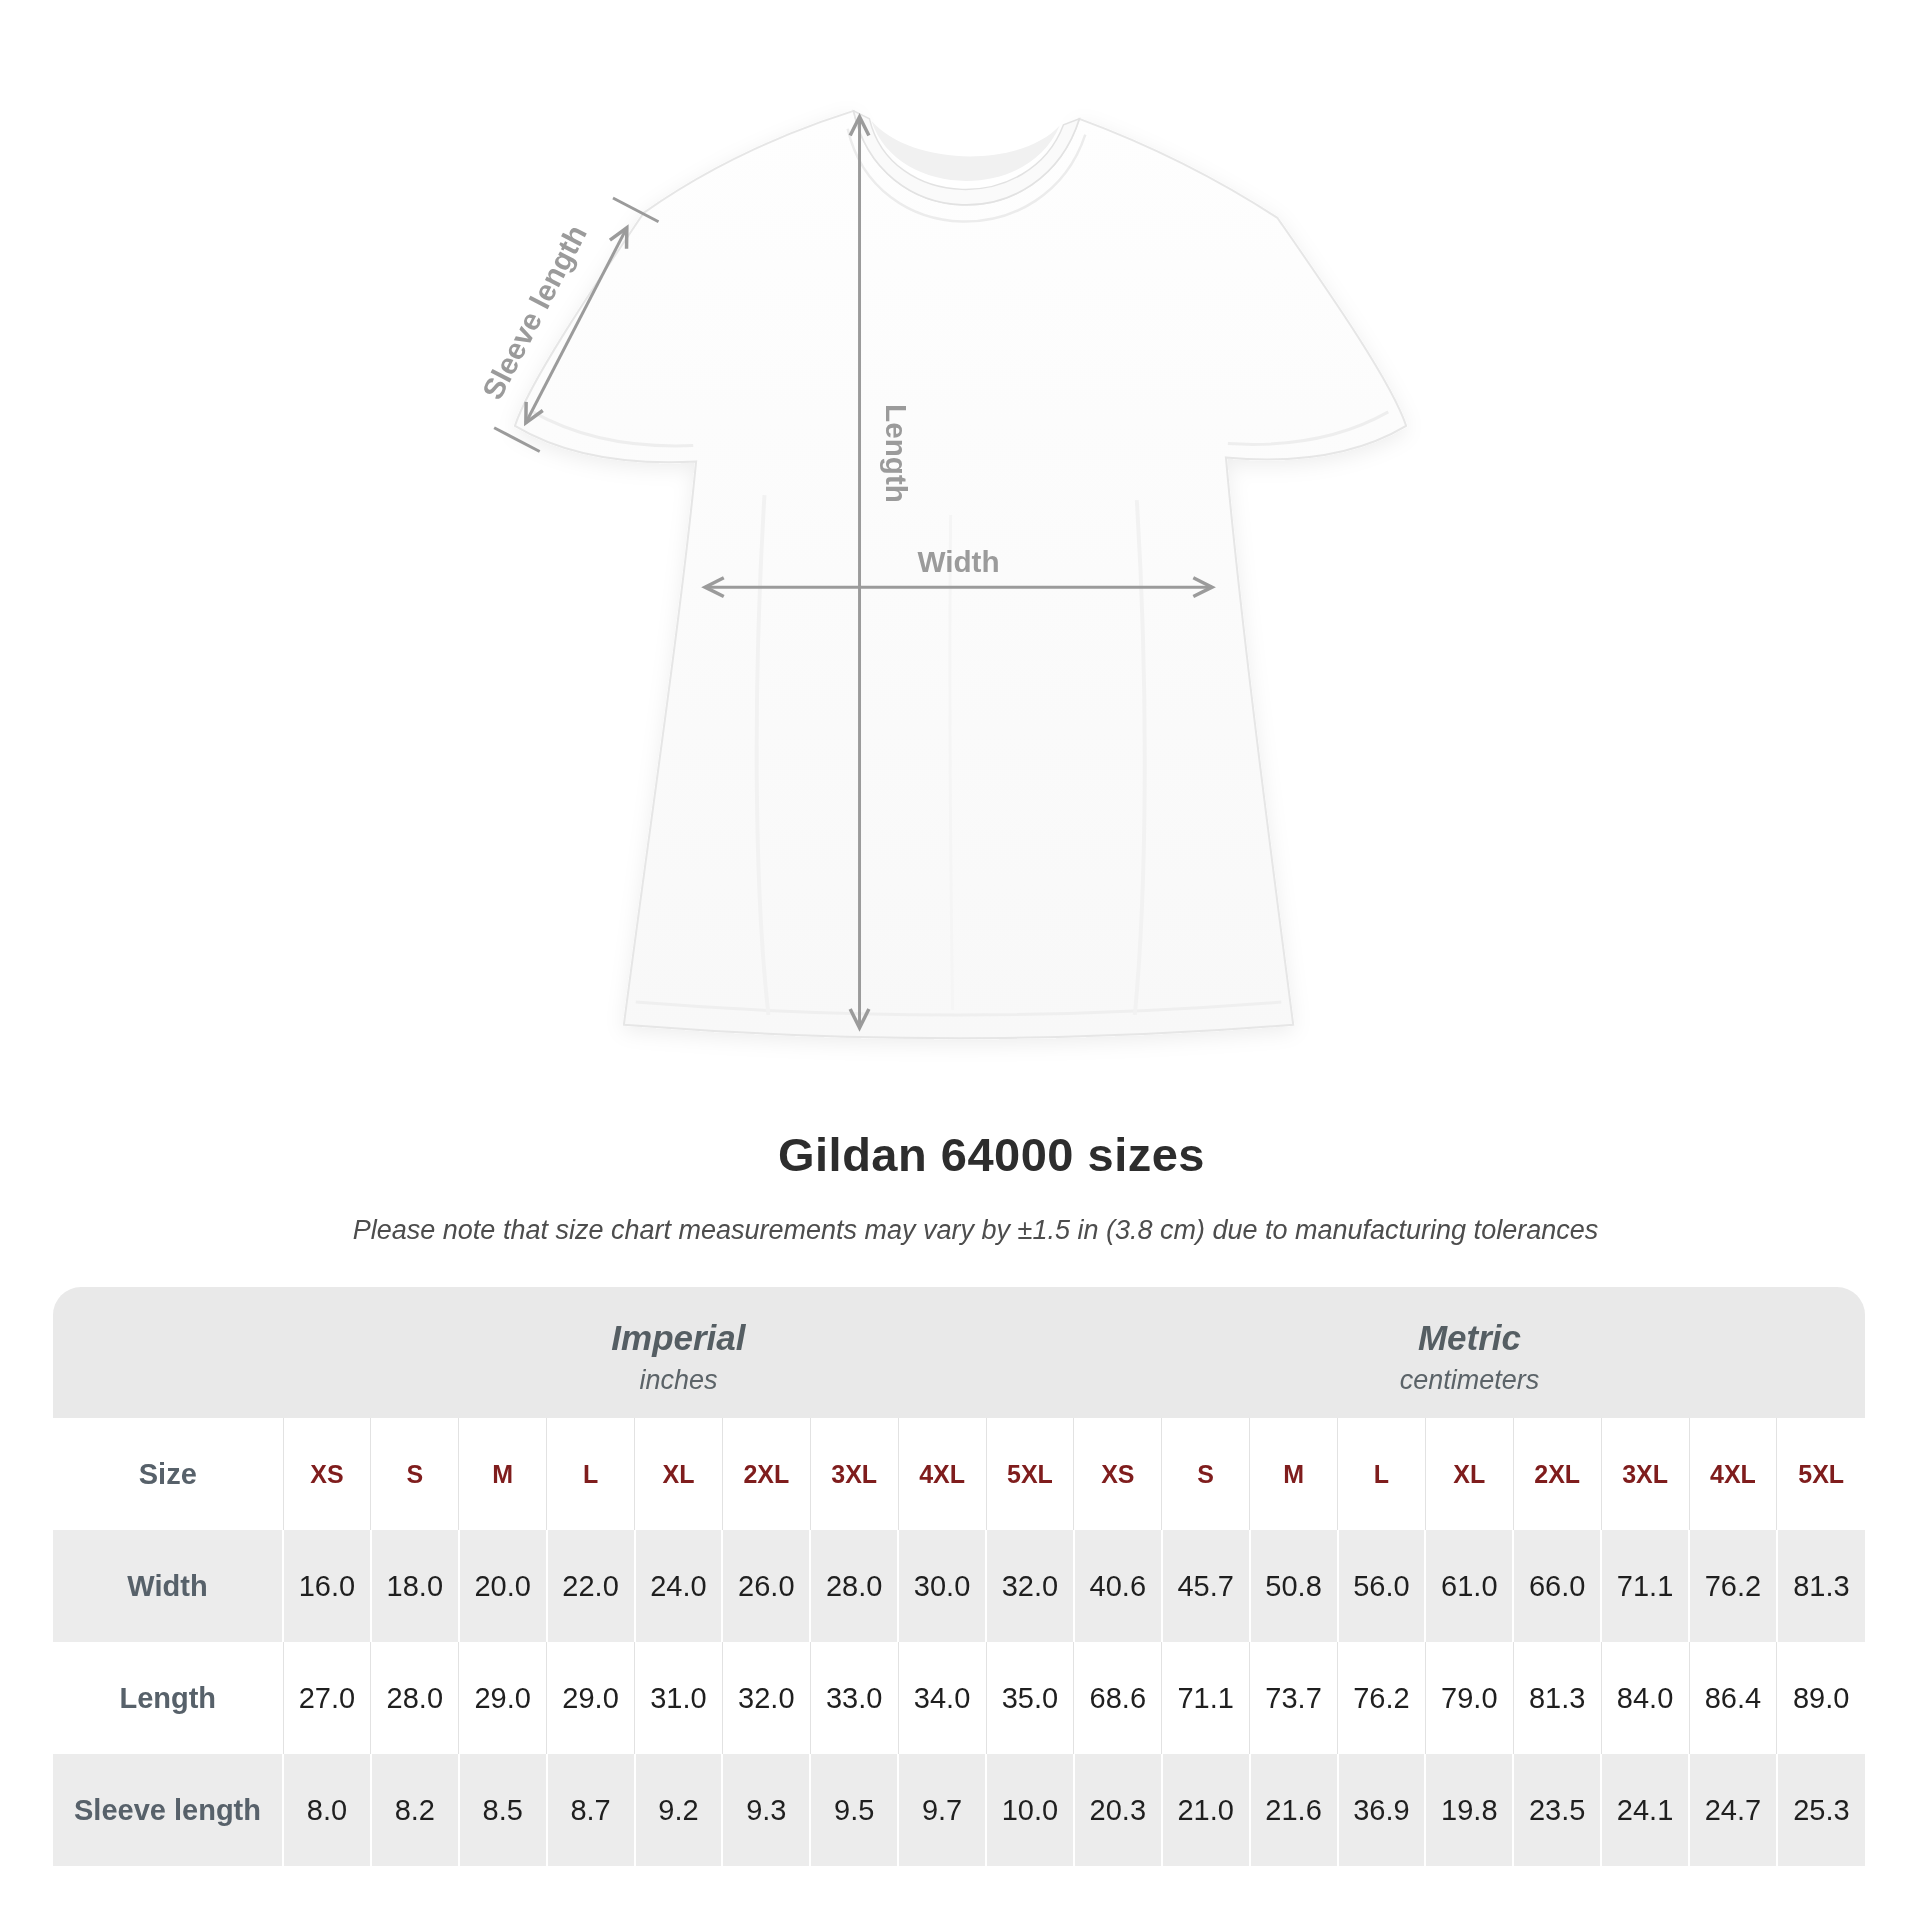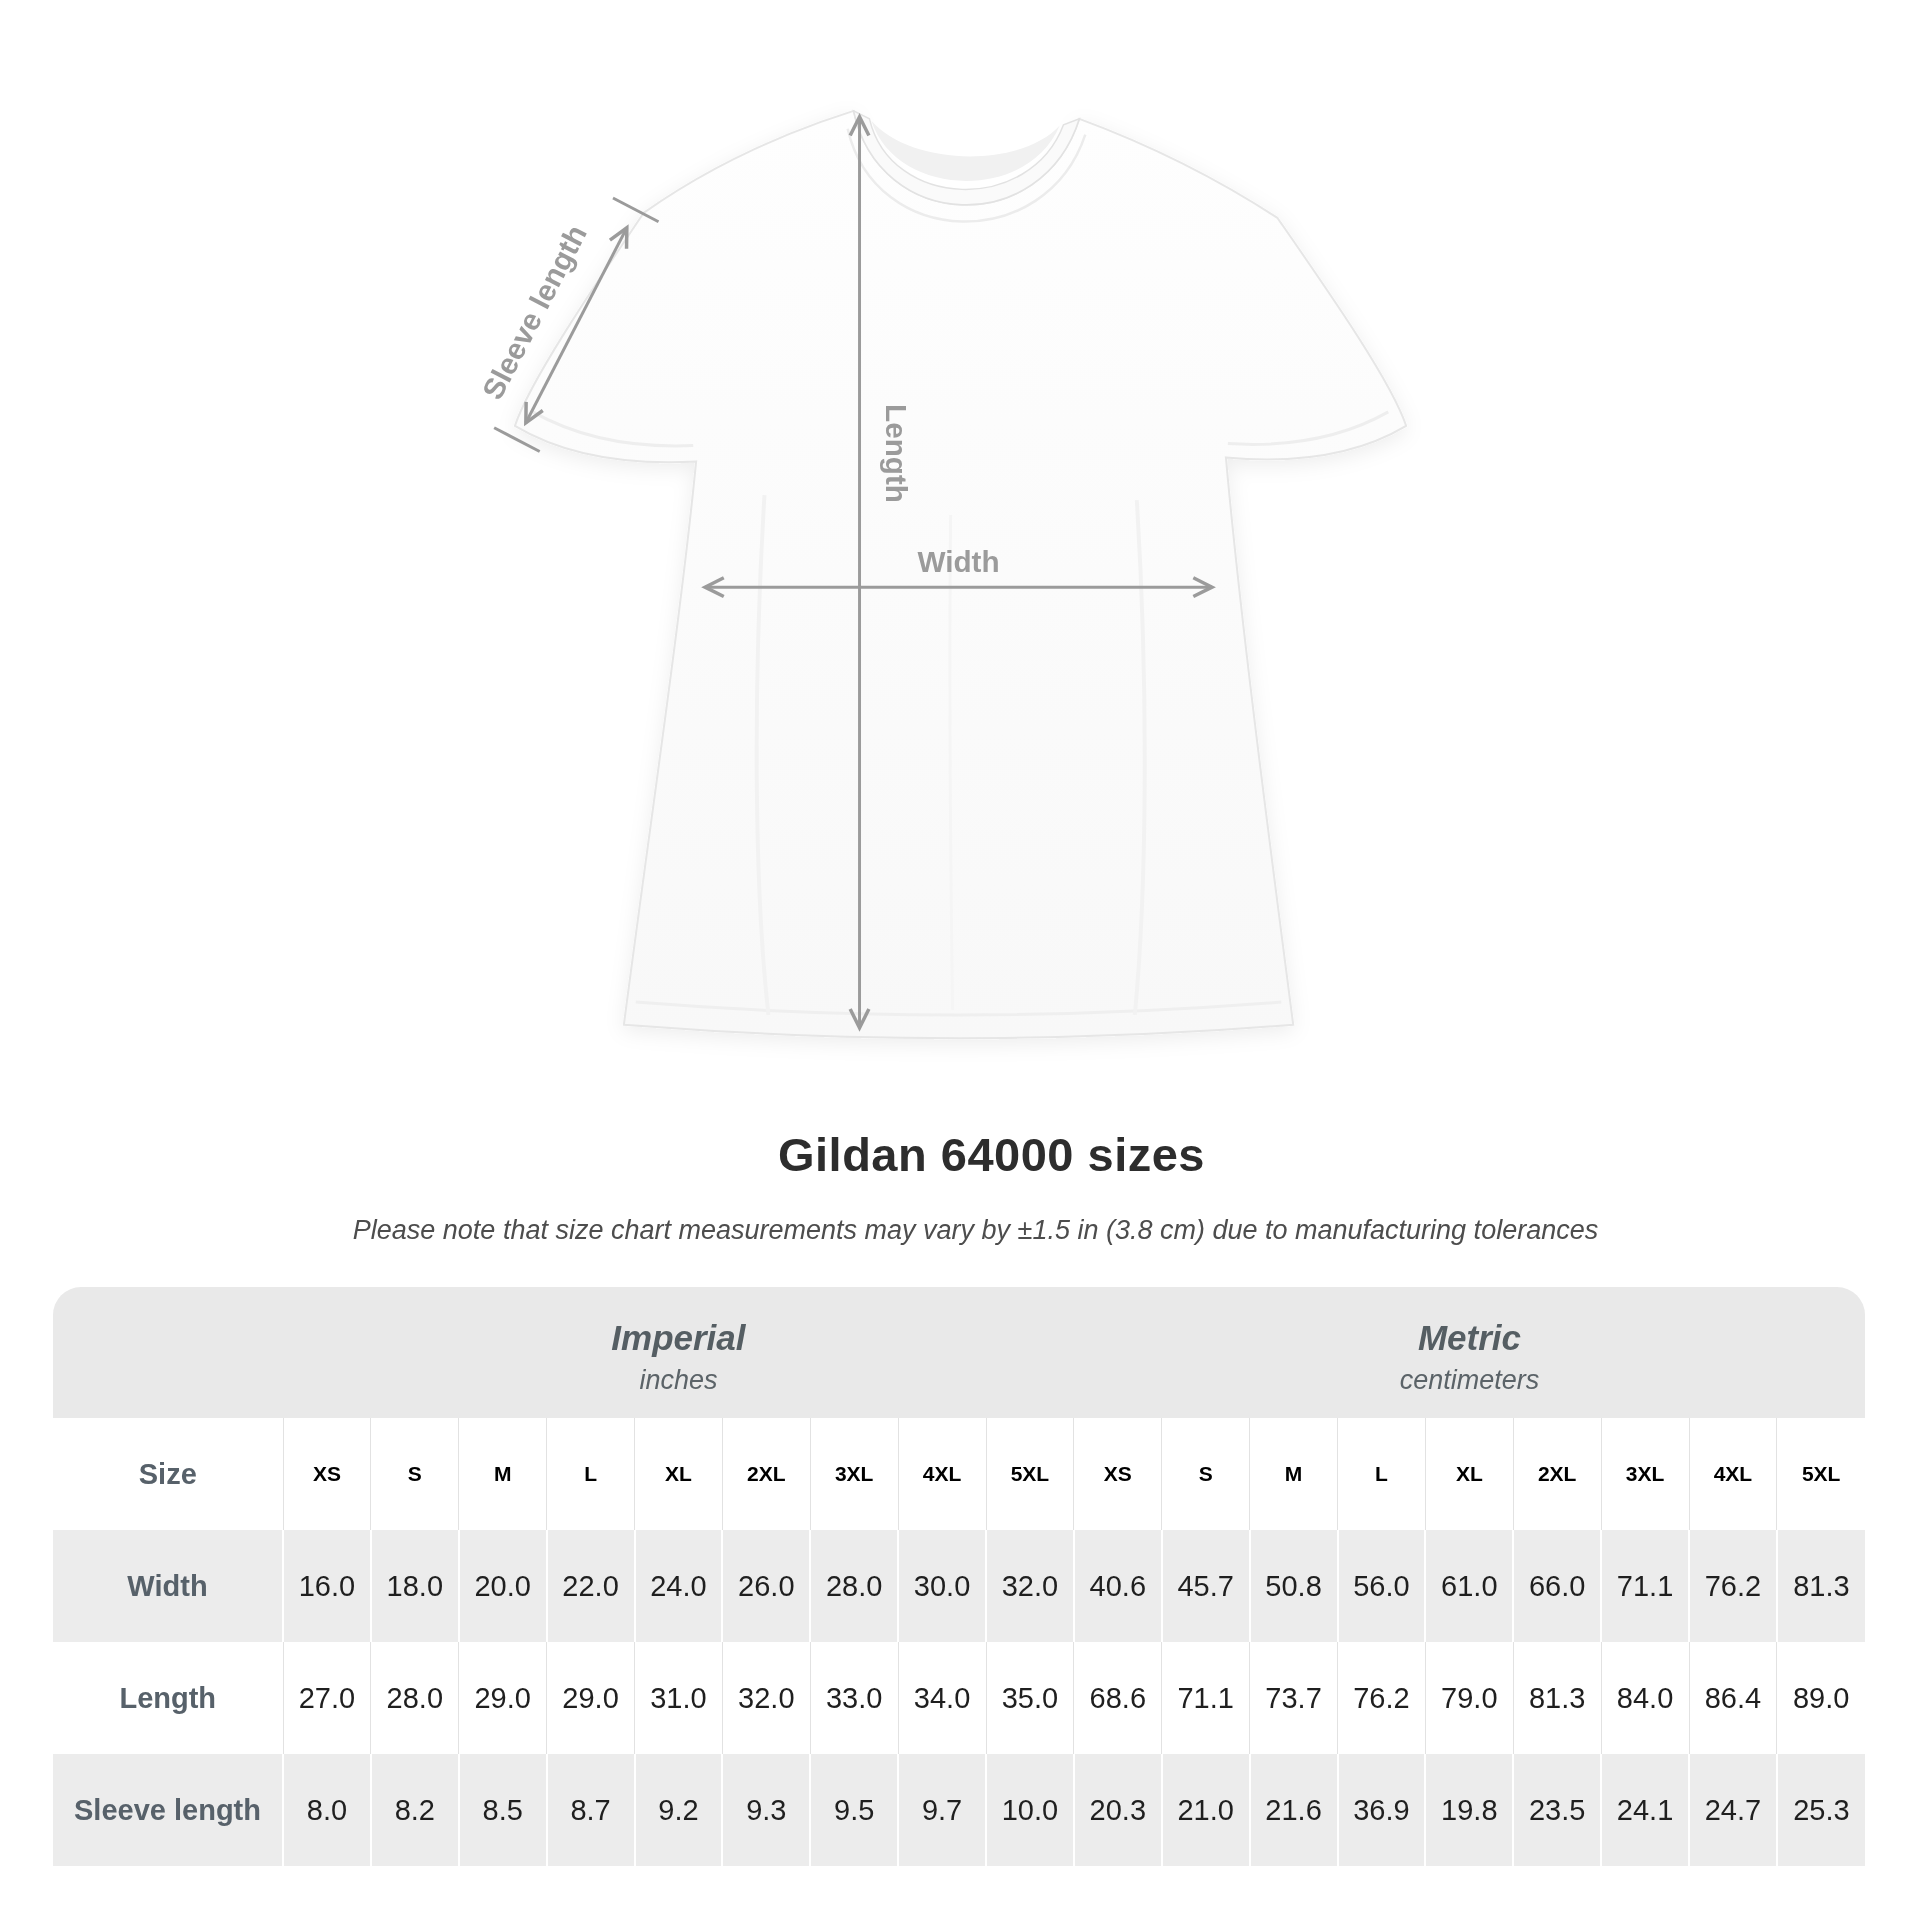--- a/index.html
+++ b/index.html
@@ -27,21 +27,21 @@
   table.sizes{border-collapse:collapse;table-layout:fixed;width:1812px;}
   table.sizes td{text-align:center;vertical-align:middle;padding:0;}
   col.c-label{width:230px;}
   tr.r-units{height:131px;}
   tr.r-units td{background:#e9e9e9;}
   .uname{font-size:35px;font-weight:bold;font-style:italic;color:#555e63;line-height:1.15;margin-top:10px;}
   .uunit{font-size:27px;font-style:italic;color:#5b6368;line-height:1.2;margin-top:6px;}
   tr.r-sizes{height:112px;margin-top:32px;}
   tr.r-data{height:112px;}
   .rl{font-size:29px;font-weight:bold;color:#57616a;}
-  .sz{font-size:21px;font-weight:bold;color:#000000;}
+  .sz{font-size:25px;font-weight:bold;color:#7f1d1d;}
   .val{font-size:29px;color:#1f1f1f;}
   
   tr.row-white td{background:#ffffff;border-left:1px solid #e2e2e2;}
   tr.row-white td:first-child{border-left:none;}
   tr.row-gray td{background:#ececec;border-left:2px solid #ffffff;}
   tr.row-gray td:first-child{border-left:none;}
 </style>
 </head>
 <body>
 

